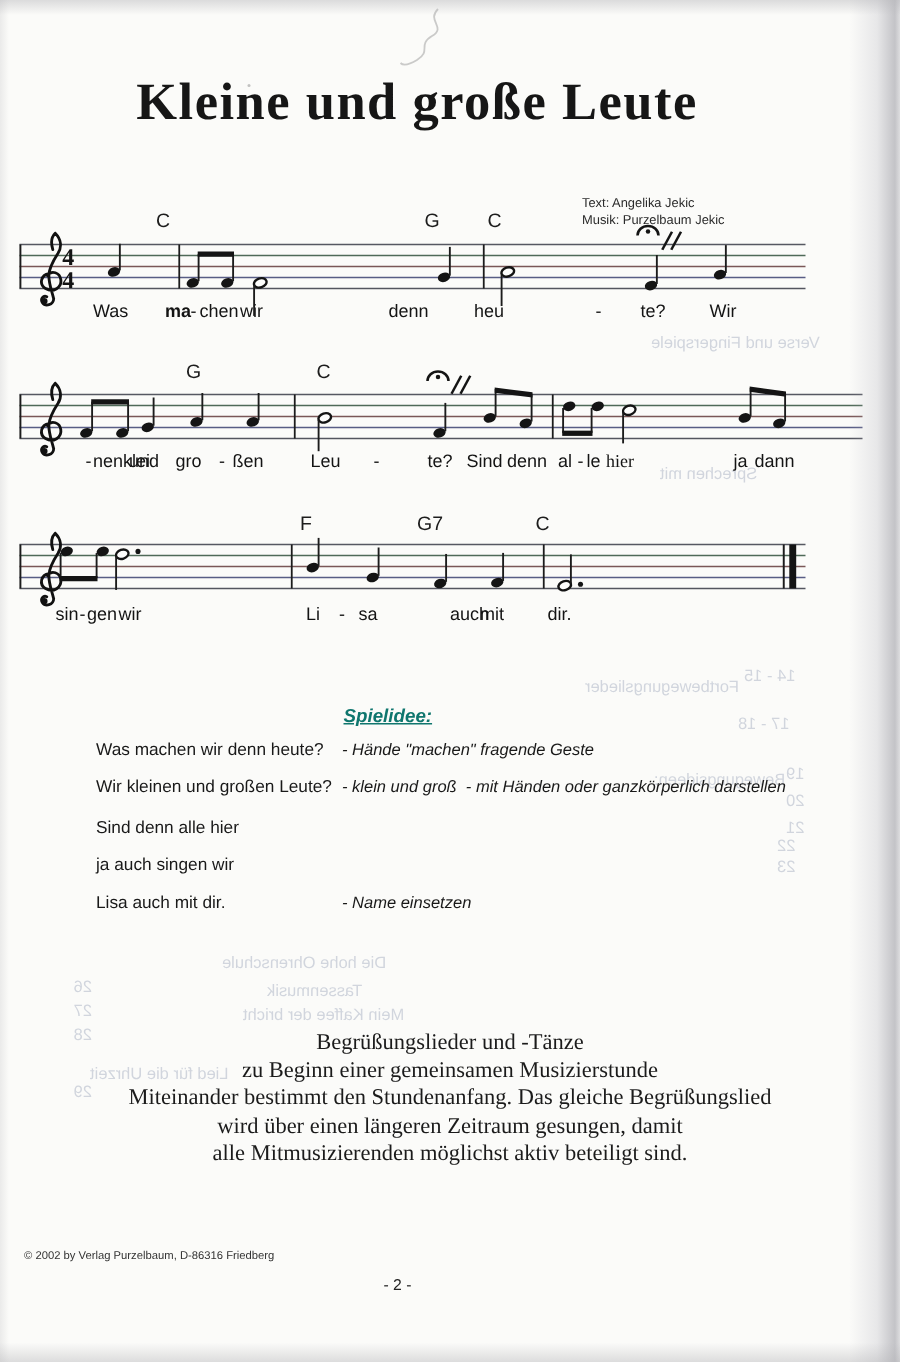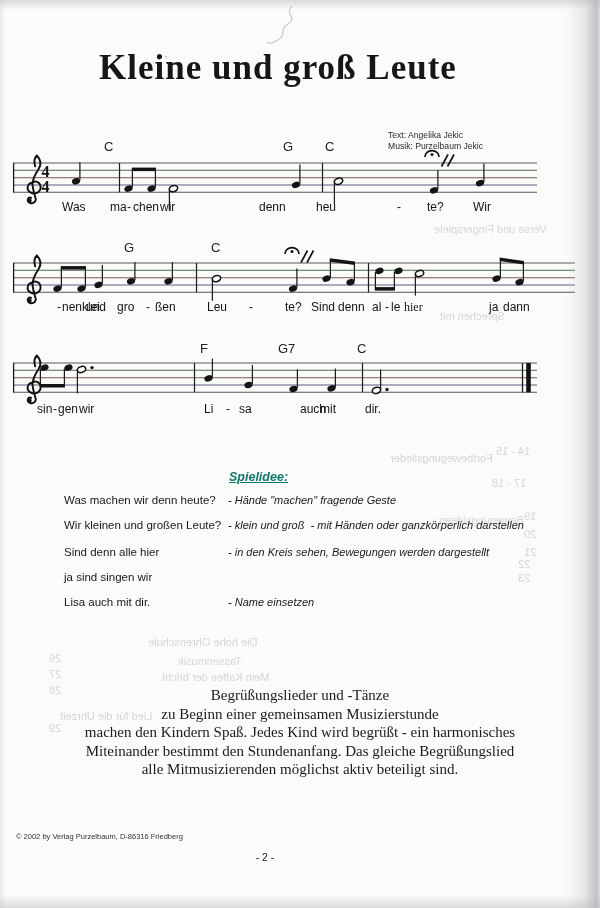--- a/index.html
+++ b/index.html
@@ -74,21 +74,21 @@
       <span class="ghost" style="left: 49px; top: 722px;">29</span>
       <span class="chord" style="left: 104px; top: 139px;">C</span>
       <span class="chord" style="left: 283px; top: 139px;">G</span>
       <span class="chord" style="left: 325px; top: 139px;">C</span>
       <span class="chord" style="left: 124px; top: 240px;">G</span>
       <span class="chord" style="left: 211px; top: 240px;">C</span>
       <span class="chord" style="left: 200px; top: 341px;">F</span>
       <span class="chord" style="left: 278px; top: 341px;">G7</span>
       <span class="chord" style="left: 357px; top: 341px;">C</span>
       <span class="lyric" style="left: 62px; top: 200px;">Was</span>
-      <span class="lyric" style="left: 110px; top: 200px;">ma</span>
+      <span class="lyric" style="left: 110px; top: 200px; font-weight: bold;">ma</span>
       <span class="lyric" style="left: 127px; top: 200px;">-</span>
       <span class="lyric" style="left: 133px; top: 200px;">chen</span>
       <span class="lyric" style="left: 160px; top: 200px;">wir</span>
       <span class="lyric" style="left: 259px; top: 200px;">denn</span>
       <span class="lyric" style="left: 316px; top: 200px;">heu</span>
       <span class="lyric" style="left: 397px; top: 200px;">-</span>
       <span class="lyric" style="left: 427px; top: 200px;">te?</span>
       <span class="lyric" style="left: 473px; top: 200px;">Wir</span>
       <span class="lyric" style="left: 36px; top: 300px; margin-left: 46px;">klei</span>
       <span class="lyric" style="left: 57px; top: 300px;">-</span>
@@ -113,21 +113,21 @@
       <span class="lyric" style="left: 58px; top: 402px;">gen</span>
       <span class="lyric" style="left: 79px; top: 402px;">wir</span>
       <span class="lyric" style="left: 204px; top: 402px;">Li</span>
       <span class="lyric" style="left: 226px; top: 402px;">-</span>
       <span class="lyric" style="left: 239px; top: 402px;">sa</span>
       <span class="lyric" style="left: 280px; top: 402px; margin-left: 20px;">auch</span>
       <span class="lyric" style="left: 320px; top: 402px;">mit</span>
       <span class="lyric" style="left: 365px; top: 402px;">dir.</span>
     </div>
 
-  <div class="title">Kleine und groß Leute</div>
+  <div class="title">Kleine und große Leute</div>
 
   <div class="credits">
     <div>Text: Angelika Jekic</div>
     <div>Musik: Purzelbaum Jekic</div>
   </div>
 
   <svg width="600" height="450">
 
     <g>
       <line x1="13" y1="163" x2="537" y2="163" stroke="#565862" stroke-width="1.05"></line>
@@ -292,31 +292,30 @@
       <rect x="526.2" y="363" width="4.6" height="29.33" fill="#141414"></rect>
     </g>
   </svg>
 
   <div class="sp-head">Spielidee:</div>
   <span class="sp-line" style="top:494px">Was machen wir denn heute?</span>
   <span class="sp-action" style="top:494px">- Hände "machen" fragende Geste</span>
   <span class="sp-line" style="top:519px">Wir kleinen und großen Leute?</span>
   <span class="sp-action" style="top:519px">- klein und groß  - mit Händen oder ganzkörperlich darstellen</span>
   <span class="sp-line" style="top:546px">Sind denn alle hier</span>
-  <span class="sp-action" style="top:546px">- in den Kreis sehen, Bewegungen werden dargestellt</span>
-  <span class="sp-line" style="top:571px">ja sind singen wir</span>
+  <span class="sp-line" style="top:571px">ja auch singen wir</span>
   <span class="sp-action" style="top:571px"></span>
   <span class="sp-line" style="top:596px">Lisa auch mit dir.</span>
   <span class="sp-action" style="top:596px">- Name einsetzen</span>
 
   <div class="para">
     <div>Begrüßungslieder und -Tänze</div>
     <div>zu Beginn einer gemeinsamen Musizierstunde</div>
-    <div>machen den Kindern Spaß. Jedes Kind wird begrüßt - ein harmonisches</div>
     <div>Miteinander bestimmt den Stundenanfang. Das gleiche Begrüßungslied</div>
+    <div>wird über einen längeren Zeitraum gesungen, damit</div>
     <div>alle Mitmusizierenden möglichst aktiv beteiligt sind.</div>
   </div>
 
   <div class="copyright">© 2002 by Verlag Purzelbaum, D-86316 Friedberg</div>
   <div class="pagenum">- 2 -</div>
 
   <div class="edge-right"></div>
   <div class="edge-top"></div>
   <div class="edge-bottom"></div>
   <div class="edge-left"></div>

